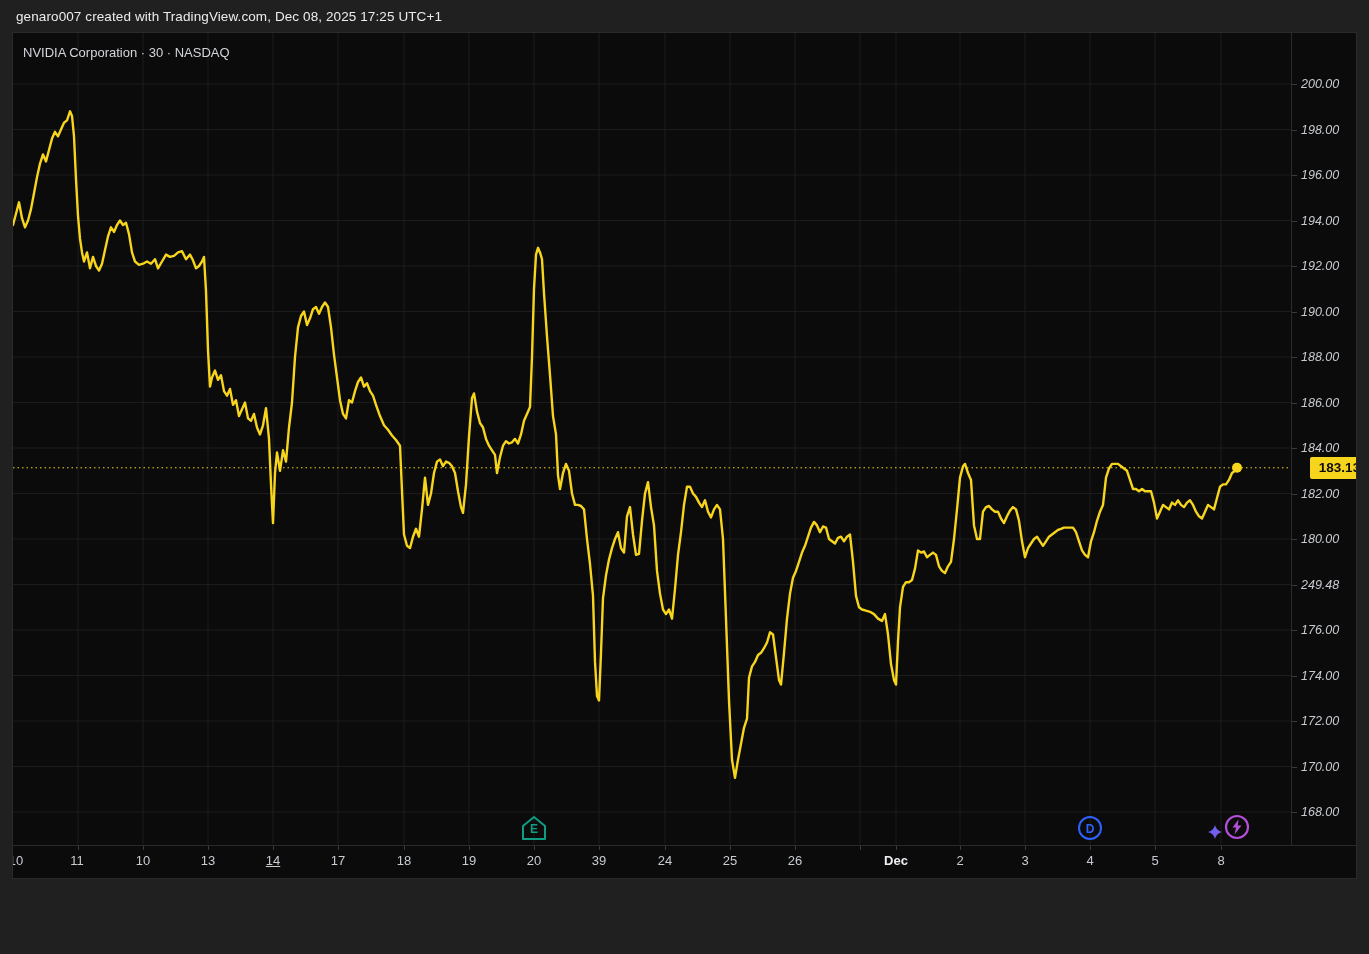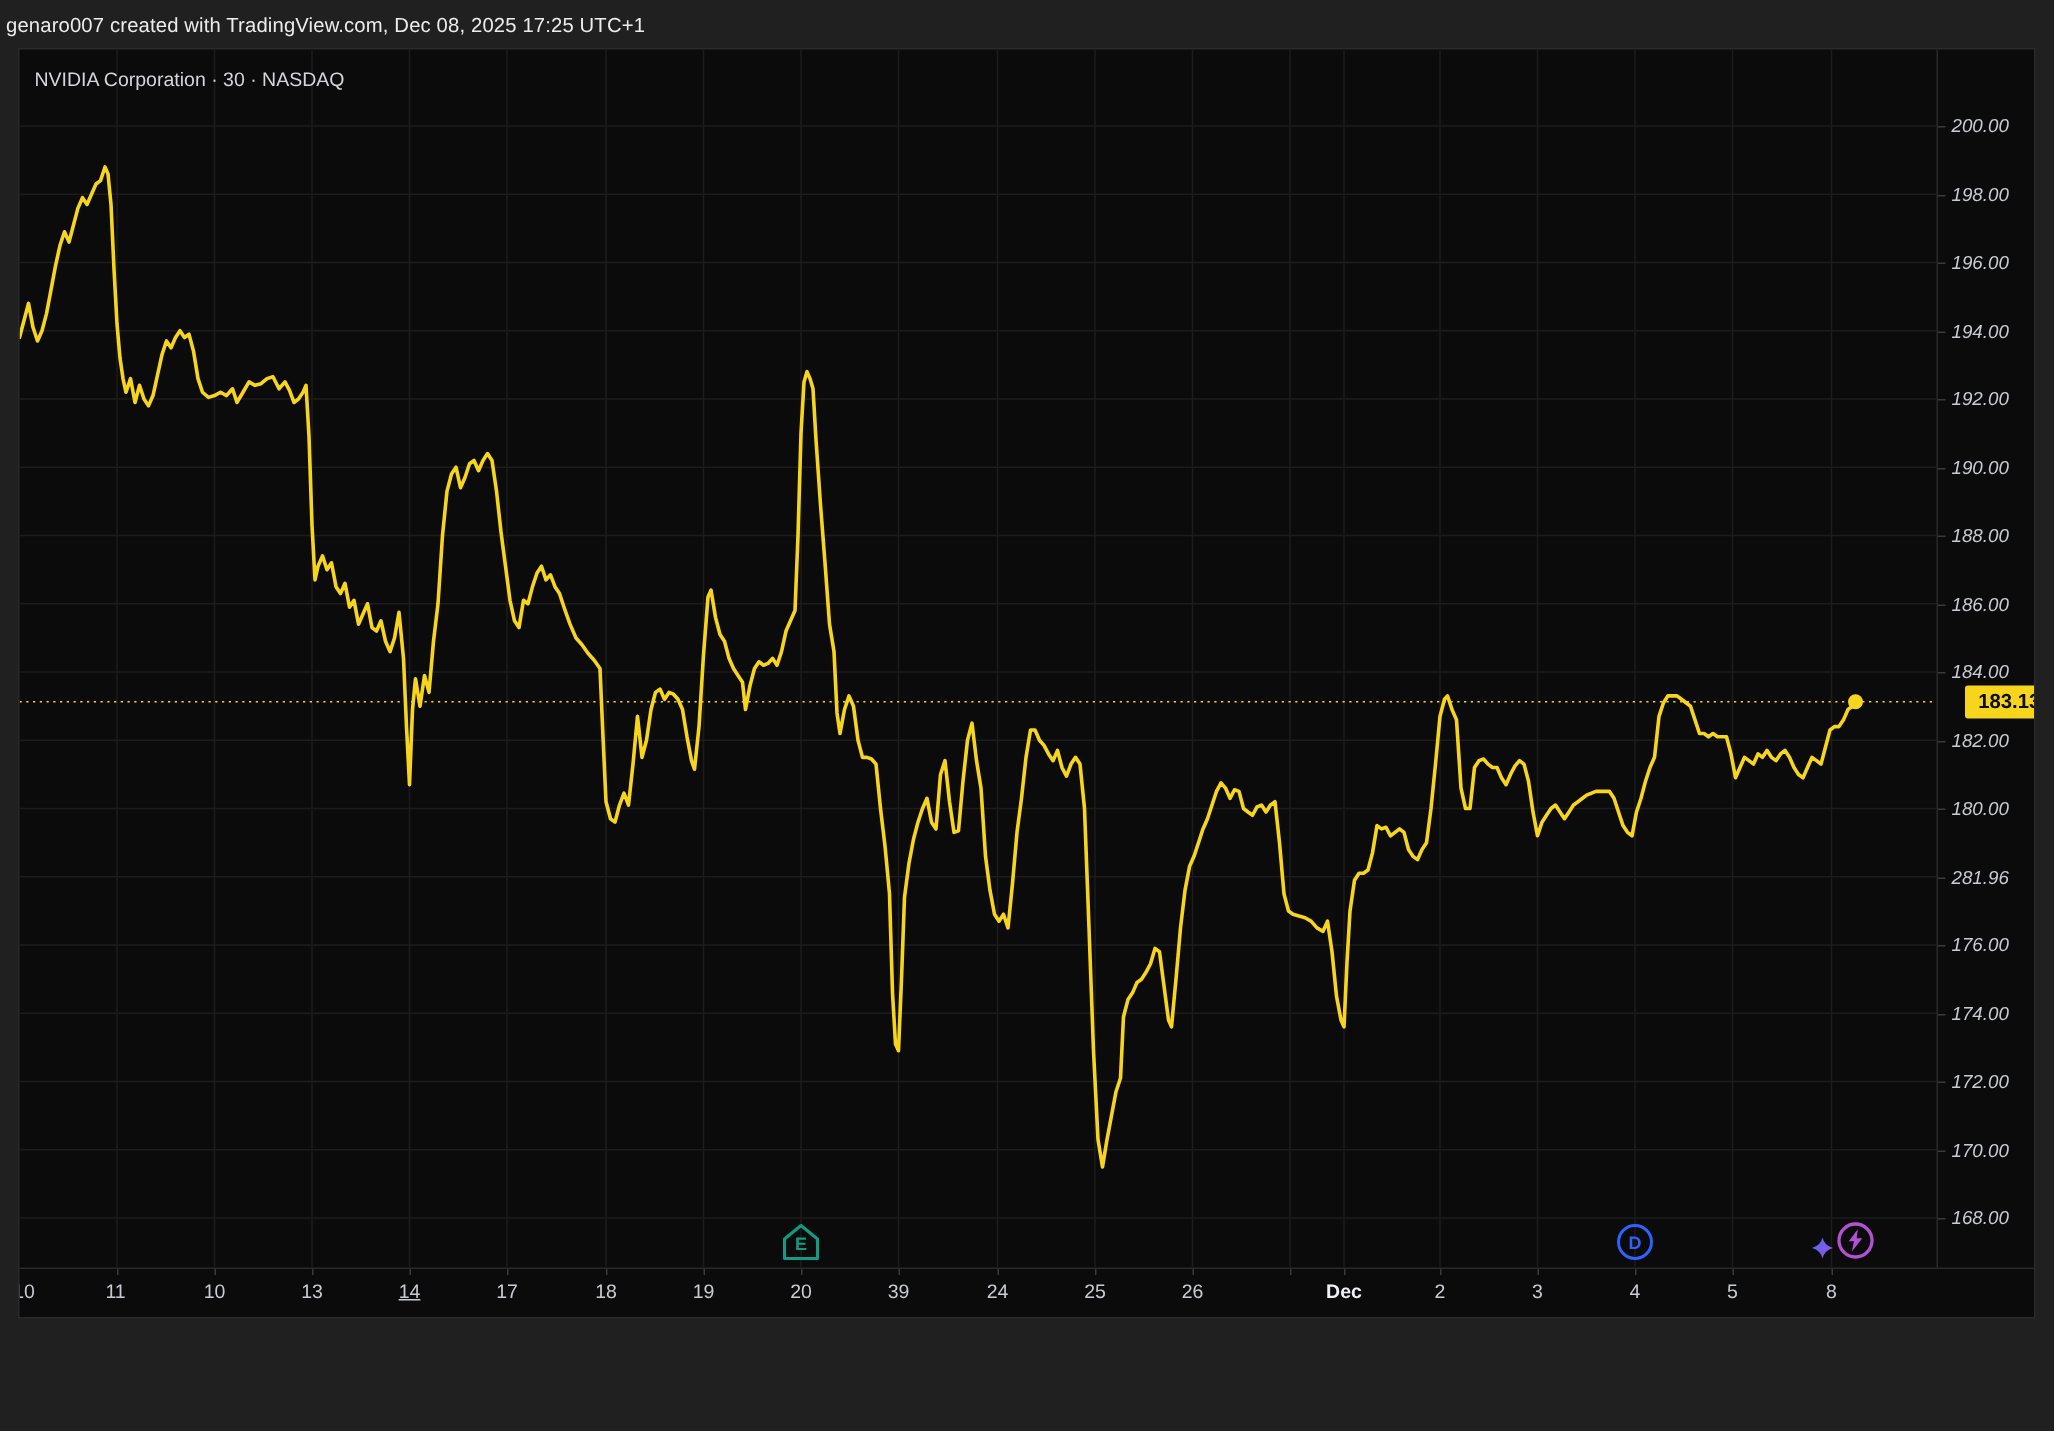--- a/index.html
+++ b/index.html
@@ -1,19 +1,19 @@
 <!DOCTYPE html>
 <html><head>
 <meta charset="utf-8">
 <style>
   html,body{margin:0;padding:0;background:#202020;width:1369px;height:954px;overflow:hidden;
     font-family:"Liberation Sans",sans-serif;-webkit-font-smoothing:antialiased;}
   #frame{position:relative;width:1369px;height:954px;background:#202020;}
   #topbar{position:absolute;left:0;top:0;width:1369px;height:33px;display:flex;align-items:center;}
-  #topbar .attr{color:#ececec;font-size:13.5px;padding-left:4px;letter-spacing:.1px;}
+  #topbar .attr{color:#ececec;font-size:13.5px;padding-left:16px;letter-spacing:.1px;}
   #pane{position:absolute;left:13px;top:33px;width:1343px;height:845px;background:#0b0b0b;
     box-shadow:0 0 0 1px #2a2a2c;overflow:hidden;}
   #plot-svg{position:absolute;left:0;top:0;}
   #chart-title{position:absolute;left:10px;top:12px;color:#d4d6db;font-size:13px;z-index:5;}
   #usd-btn{position:absolute;left:1356px;top:8px;width:53px;height:27px;border:1px solid #47484d;
     border-radius:0;color:#a3a3a3;font-size:13px;display:flex;align-items:center;justify-content:center;
     box-sizing:border-box;background:transparent;z-index:6;cursor:pointer;}
   #price-axis{position:absolute;left:1278px;top:0;width:65px;height:812px;border-left:1px solid #2a2a2c;box-sizing:border-box;}
   .price-label{position:absolute;left:9px;color:#c8cbd1;font-size:12.5px;transform:translateY(-50%);white-space:nowrap;font-style:italic;}
   .price-tick{position:absolute;left:0;width:5px;height:1px;background:#3a3a3c;}
@@ -95,21 +95,21 @@
     <div class="price-label" style="top: 779px;">168.00</div>
         <div class="price-tick" style="top: 779px;"></div>
         <div class="price-label" style="top: 733.5px;">170.00</div>
         <div class="price-tick" style="top: 733.5px;"></div>
         <div class="price-label" style="top: 688px;">172.00</div>
         <div class="price-tick" style="top: 688px;"></div>
         <div class="price-label" style="top: 642.5px;">174.00</div>
         <div class="price-tick" style="top: 642.5px;"></div>
         <div class="price-label" style="top: 597px;">176.00</div>
         <div class="price-tick" style="top: 597px;"></div>
-        <div class="price-label" style="top: 551.5px;">281.96</div>
+        <div class="price-label" style="top: 551.5px;">249.48</div>
         <div class="price-tick" style="top: 551.5px;"></div>
         <div class="price-label" style="top: 506px;">180.00</div>
         <div class="price-tick" style="top: 506px;"></div>
         <div class="price-label" style="top: 460.5px;">182.00</div>
         <div class="price-tick" style="top: 460.5px;"></div>
         <div class="price-label" style="top: 415px;">184.00</div>
         <div class="price-tick" style="top: 415px;"></div>
         <div class="price-label" style="top: 369.5px;">186.00</div>
         <div class="price-tick" style="top: 369.5px;"></div>
         <div class="price-label" style="top: 324px;">188.00</div>

